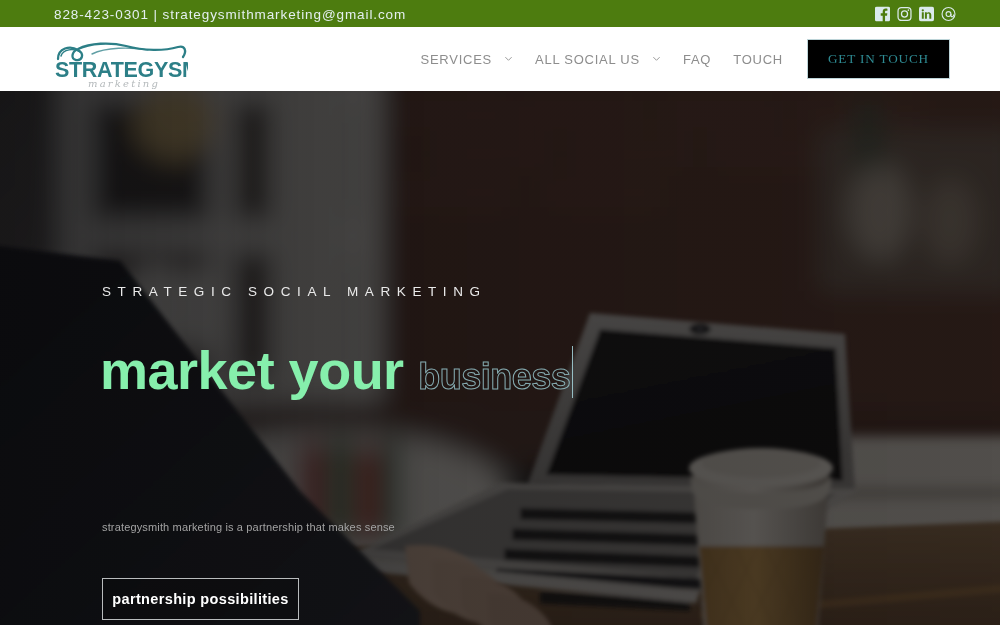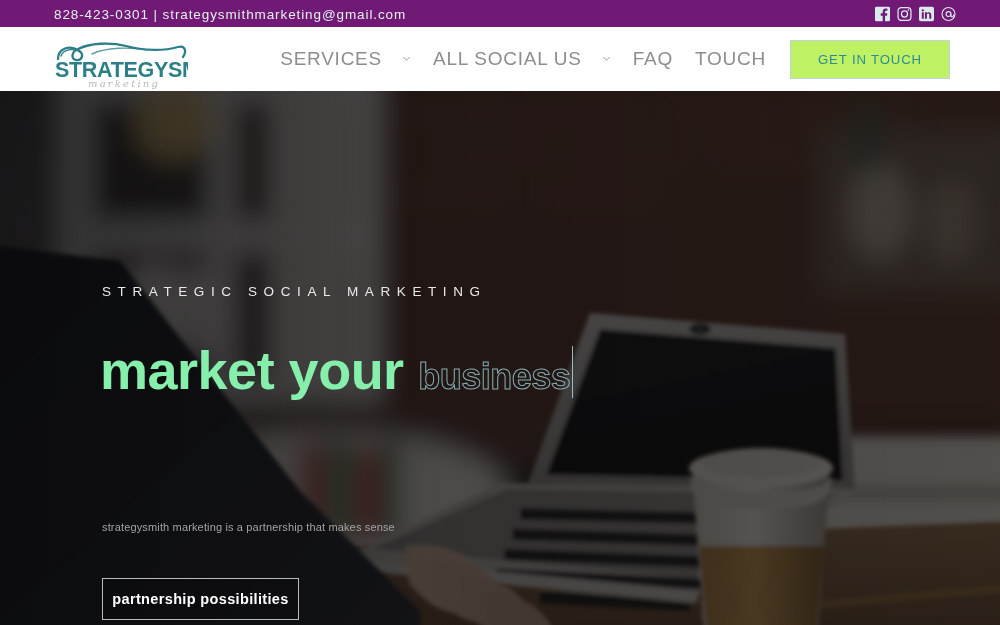--- a/index.html
+++ b/index.html
@@ -9,21 +9,21 @@
     height: 625px;
     overflow: hidden;
     font-family: "Liberation Sans", sans-serif;
     background: #000;
   }
 
   
   .topbar {
     position: relative;
     height: 27px;
-    background: #701a75;
+    background: #4d7c0f;
     display: flex;
     align-items: center;
     width: 100%;
   }
   .topbar-contact {
     position: absolute;
     left: 54px;
     top: 50%;
     transform: translateY(-50%);
     color: #e4eff0;
@@ -72,48 +72,48 @@
     right: 50px;
     top: 0;
     height: 64px;
     display: flex;
     align-items: center;
     gap: 0;
   }
   .nav-item {
     display: flex;
     align-items: center;
-    gap: 20px;
+    gap: 12px;
     color: #8d8d8d;
-    font-size: 19px;
+    font-size: 13px;
     letter-spacing: 0.75px;
     padding: 0 11px;
     cursor: pointer;
     white-space: nowrap;
   }
   .caret {
     display: inline-block;
     width: 9px;
     height: 9px;
     position: relative;
     top: -1px;
   }
   .caret svg { display: block; }
 
   .cta-header {
     margin-left: 13px;
     border: 1px solid #bdd4d8;
     color: #2e8b93;
-    background: #bef264;
+    background: #000000;
     font-size: 13.2px;
     letter-spacing: 0.85px;
-    padding: 11px 27px;
+    padding: 11px 20px;
     cursor: pointer;
     white-space: nowrap;
-    font-family: Liberation Sans, sans-serif;
+    font-family: Liberation Serif, serif;
   }
 
   
   .hero {
     position: relative;
     width: 1000px;
     height: 534px;
     overflow: hidden;
     background: #12100f;
   }

